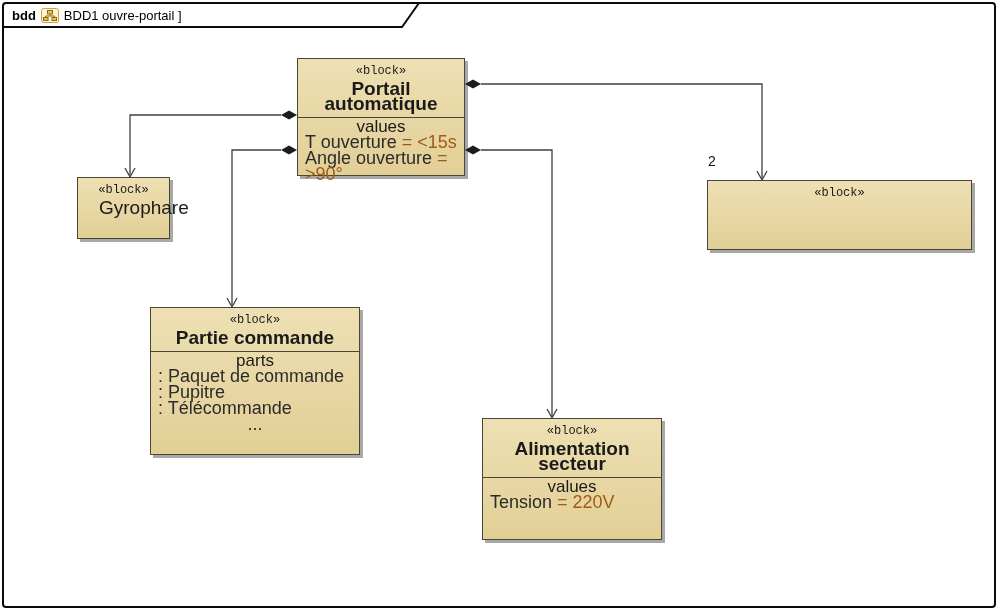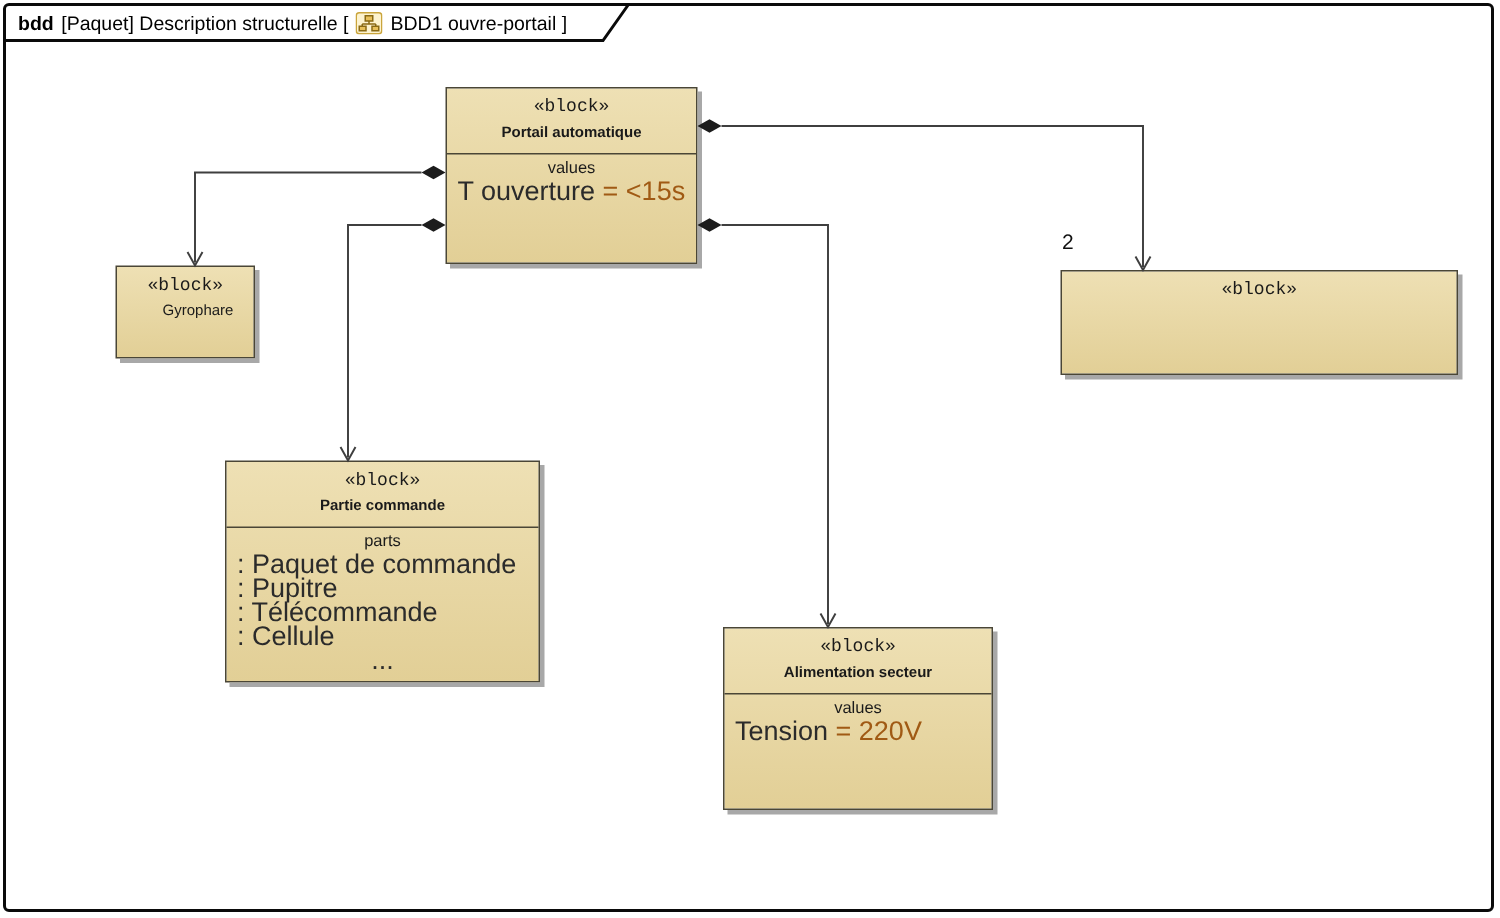--- a/index.html
+++ b/index.html
@@ -9,77 +9,76 @@
          border:2px solid #0a0a0a;border-radius:4px;box-sizing:border-box;background:#ffffff;}
   .tab{position:absolute;left:4px;top:5px;height:20px;display:flex;align-items:center;
        gap:5px;font-size:13px;color:#000;padding-left:8px;z-index:3;}
   .kw{font-weight:bold;}
   .tab-icon{display:inline-flex;align-items:center;}
 
   .block{position:absolute;box-sizing:border-box;
          background:linear-gradient(180deg,#eee0b4,#e2cf96);
          border:1px solid #4a4636;box-shadow:3px 3px 0 #a8a8a8;color:#1a1a1a;z-index:1;}
   .stereo{text-align:center;font-size:12px;line-height:14px;padding-top:5px;font-family:Liberation Mono, monospace;}
-  .bname{text-align:center;font-size:10px;font-weight:bold;line-height:15px;padding:3px 4px 6px;}
+  .bname{text-align:center;font-size:19px;font-weight:bold;line-height:15px;padding:3px 4px 6px;}
   .bname.plain{font-weight:normal;margin-left:17px;}
   .sep{border-top:1px solid #4a4636;}
-  .comp-label{text-align:center;font-size:11px;line-height:14px;padding-top:2px;}
+  .comp-label{text-align:center;font-size:17px;line-height:14px;padding-top:2px;}
   .tline{font-size:18px;line-height:16px;padding:0 7px;color:#2b2b2b;}
   .vv{color:#a05a14;}
   .ellipsis{text-align:center;}
   .mult{position:absolute;font-size:14px;color:#111;z-index:2;}
   svg.overlay{position:absolute;left:0;top:0;z-index:4;pointer-events:none;}
 </style>
 </head>
 <body>
 
 <div id="stage">
   <div class="frame"></div>
 
   <div class="tab">
     <span class="kw">bdd</span>
-    <span>[Paquet] Description structurelle [</span>
     <span class="tab-icon">
       <svg width="18" height="15" viewBox="0 0 18 15">
         <rect x="0.5" y="0.5" width="17" height="14" rx="2" fill="#fdf3cf" stroke="#caa53c"></rect>
         <rect x="6.5" y="2.5" width="5" height="3.5" fill="#e8c05a" stroke="#8a6a14"></rect>
         <path d="M9,6 V8 M4.5,8 H13.5 M4.5,8 V9.5 M13.5,8 V9.5" stroke="#8a6a14" fill="none"></path>
         <rect x="2.5" y="9.5" width="4.5" height="3" fill="#e8c05a" stroke="#8a6a14"></rect>
         <rect x="11" y="9.5" width="4.5" height="3" fill="#e8c05a" stroke="#8a6a14"></rect>
       </svg>
     </span>
     <span>BDD1 ouvre-portail ]</span>
   </div>
 
   <div class="block" style="left:297px;top:58px;width:168px;height:118px;">
     <div class="stereo">«block»</div>
     <div class="bname">Portail automatique</div>
     <div class="sep"></div>
     <div class="comp-label">values</div>
     <div class="tline"><span>T ouverture </span><span class="vv">= &lt;15s</span></div>
+    <div class="tline"><span>Angle ouverture </span><span class="vv">= &gt;90°</span></div>
   </div>
 
   <div class="block" style="left:77px;top:177px;width:93px;height:62px;">
     <div class="stereo">«block»</div>
     <div class="bname plain">Gyrophare</div>
   </div>
 
   <div class="block" style="left:707px;top:180px;width:265px;height:70px;">
     <div class="stereo">«block»</div>
   </div>
 
   <div class="block" style="left:150px;top:307px;width:210px;height:148px;">
     <div class="stereo">«block»</div>
     <div class="bname">Partie commande</div>
     <div class="sep"></div>
     <div class="comp-label">parts</div>
     <div class="tline">: Paquet de commande</div>
     <div class="tline">: Pupitre</div>
     <div class="tline">: Télécommande</div>
-    <div class="tline">: Cellule</div>
     <div class="tline ellipsis">...</div>
   </div>
 
   <div class="block" style="left:482px;top:418px;width:180px;height:122px;">
     <div class="stereo">«block»</div>
     <div class="bname">Alimentation secteur</div>
     <div class="sep"></div>
     <div class="comp-label">values</div>
     <div class="tline"><span>Tension </span><span class="vv">= 220V</span></div>
   </div>

